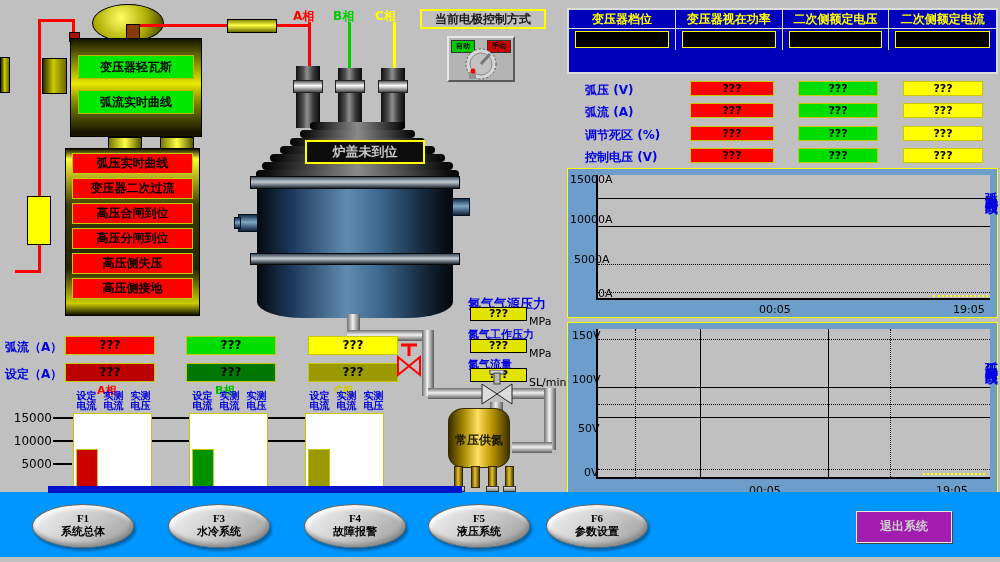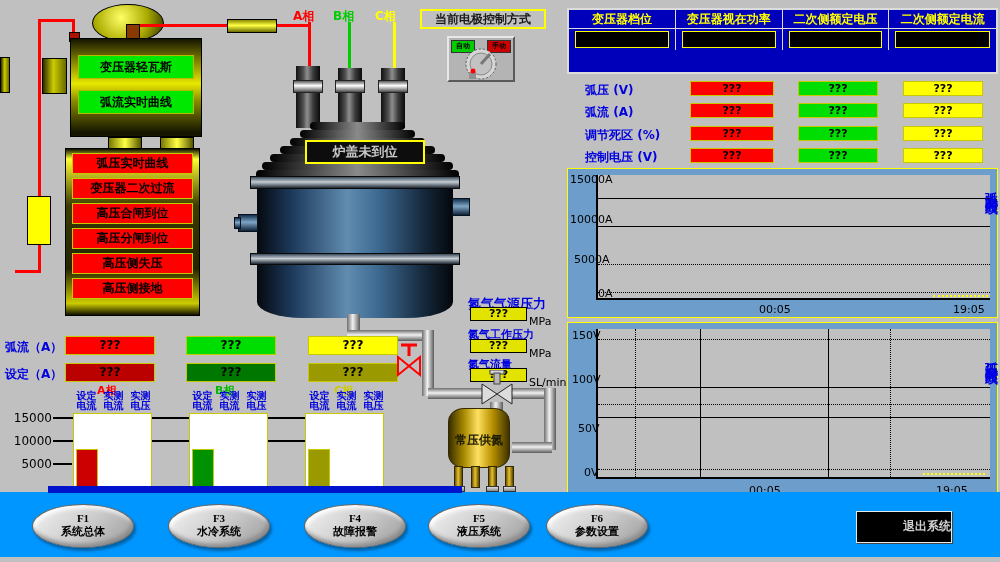--- a/index.html
+++ b/index.html
@@ -84,22 +84,22 @@
   .glvd { position:absolute; top:0; bottom:0; width:0; border-left:1px dotted #000; }
   .trace { position:absolute; height:0; border-top:2px dotted #ffff00; }
   .sidelabel { position:absolute; writing-mode:vertical-rl; text-orientation:upright; color:#0000e6; font-size:13px; font-weight:bold; letter-spacing:2px; }
 
   
   .footer { background:#0096ff; }
   .fbtn { position:absolute; width:102px; height:44px; border-radius:50%; cursor:pointer;
           background:linear-gradient(135deg,#f4f4f4,#c9c9c9 55%,#9a9a9a); border:1px solid #666;
           box-shadow:inset -2px -3px 4px #8a8a8a, inset 2px 3px 4px #ffffff, 2px 3px 3px rgba(0,0,0,.35);
           text-align:center; color:#000; font-size:11px; font-weight:bold; padding-top:7px;font-family:Liberation Serif, serif; }
-  .exitbtn { background:#000000; border:1px solid #e8e8e8; box-shadow:1px 1px 0 #444; color:#cfcfcf;
-             font-size:12px; font-weight:bold; text-align:right; line-height:29px; cursor:pointer; }
+  .exitbtn { background:#a21caf; border:1px solid #e8e8e8; box-shadow:1px 1px 0 #444; color:#cfcfcf;
+             font-size:12px; font-weight:bold; text-align:center; line-height:29px; cursor:pointer; }
 </style>
 </head>
 <body>
 
 <div class="abs bushing" style="left:0;top:57;width:10px;height:36px;top:57px"></div>
 <div class="abs wire-red" style="left:38px;top:19px;width:37px;height:3px"></div>
 <div class="abs wire-red" style="left:38px;top:19px;width:3px;height:179px"></div>
 <div class="abs wire-red" style="left:72px;top:19px;width:3px;height:16px"></div>
 <div class="abs" style="left:69px;top:32px;width:11px;height:10px;background:#aa1100;border:1px solid #000"></div>
 <div class="abs" style="left:27px;top:196px;width:24px;height:49px;background:#ffff00;border:1px solid #000"></div>

